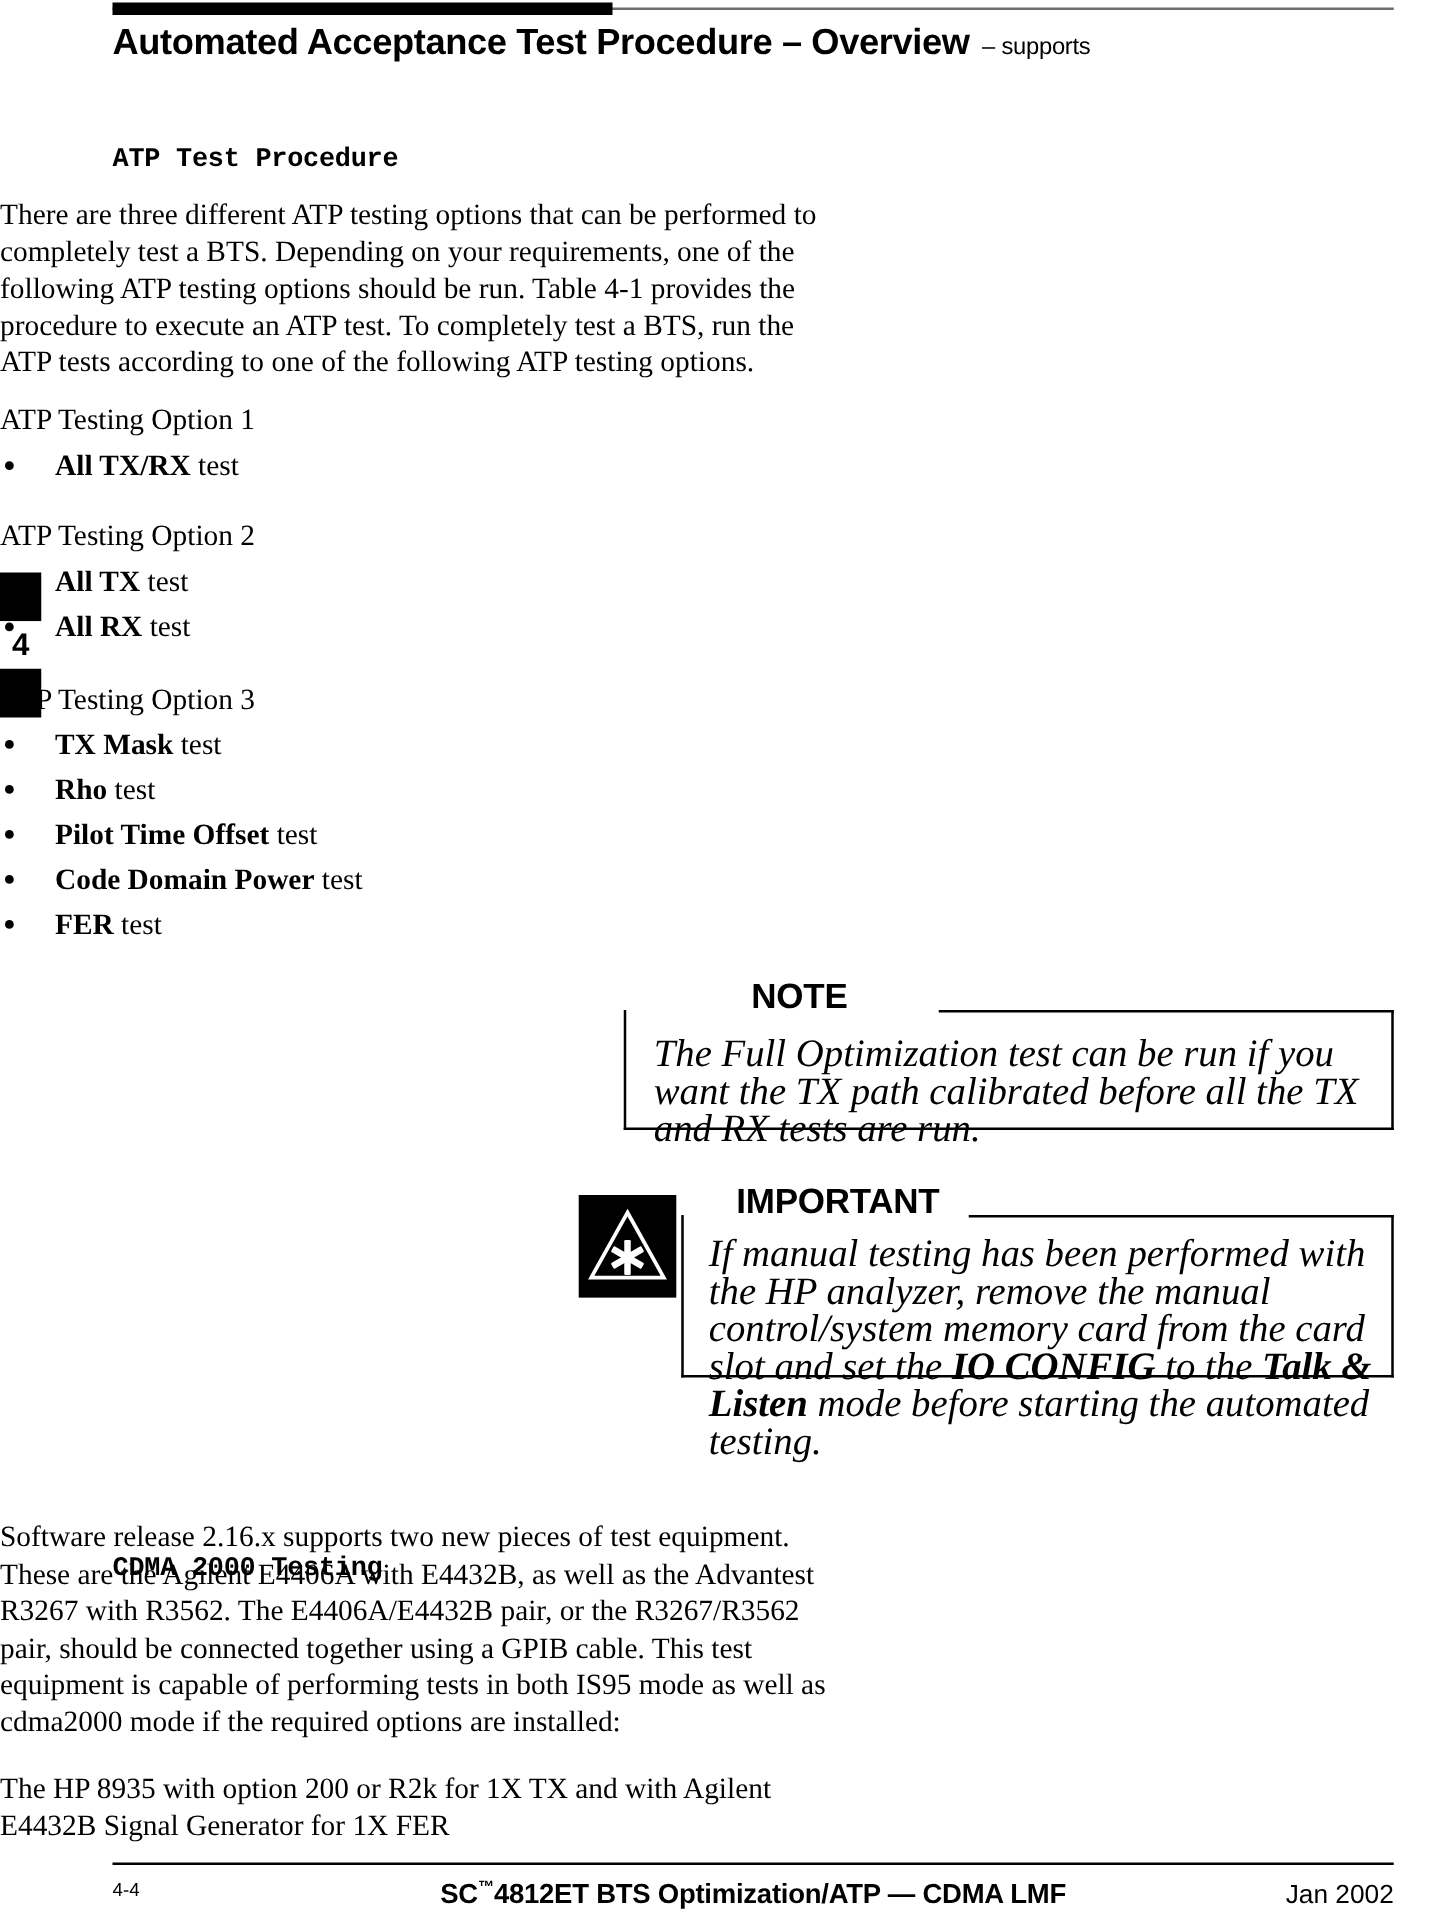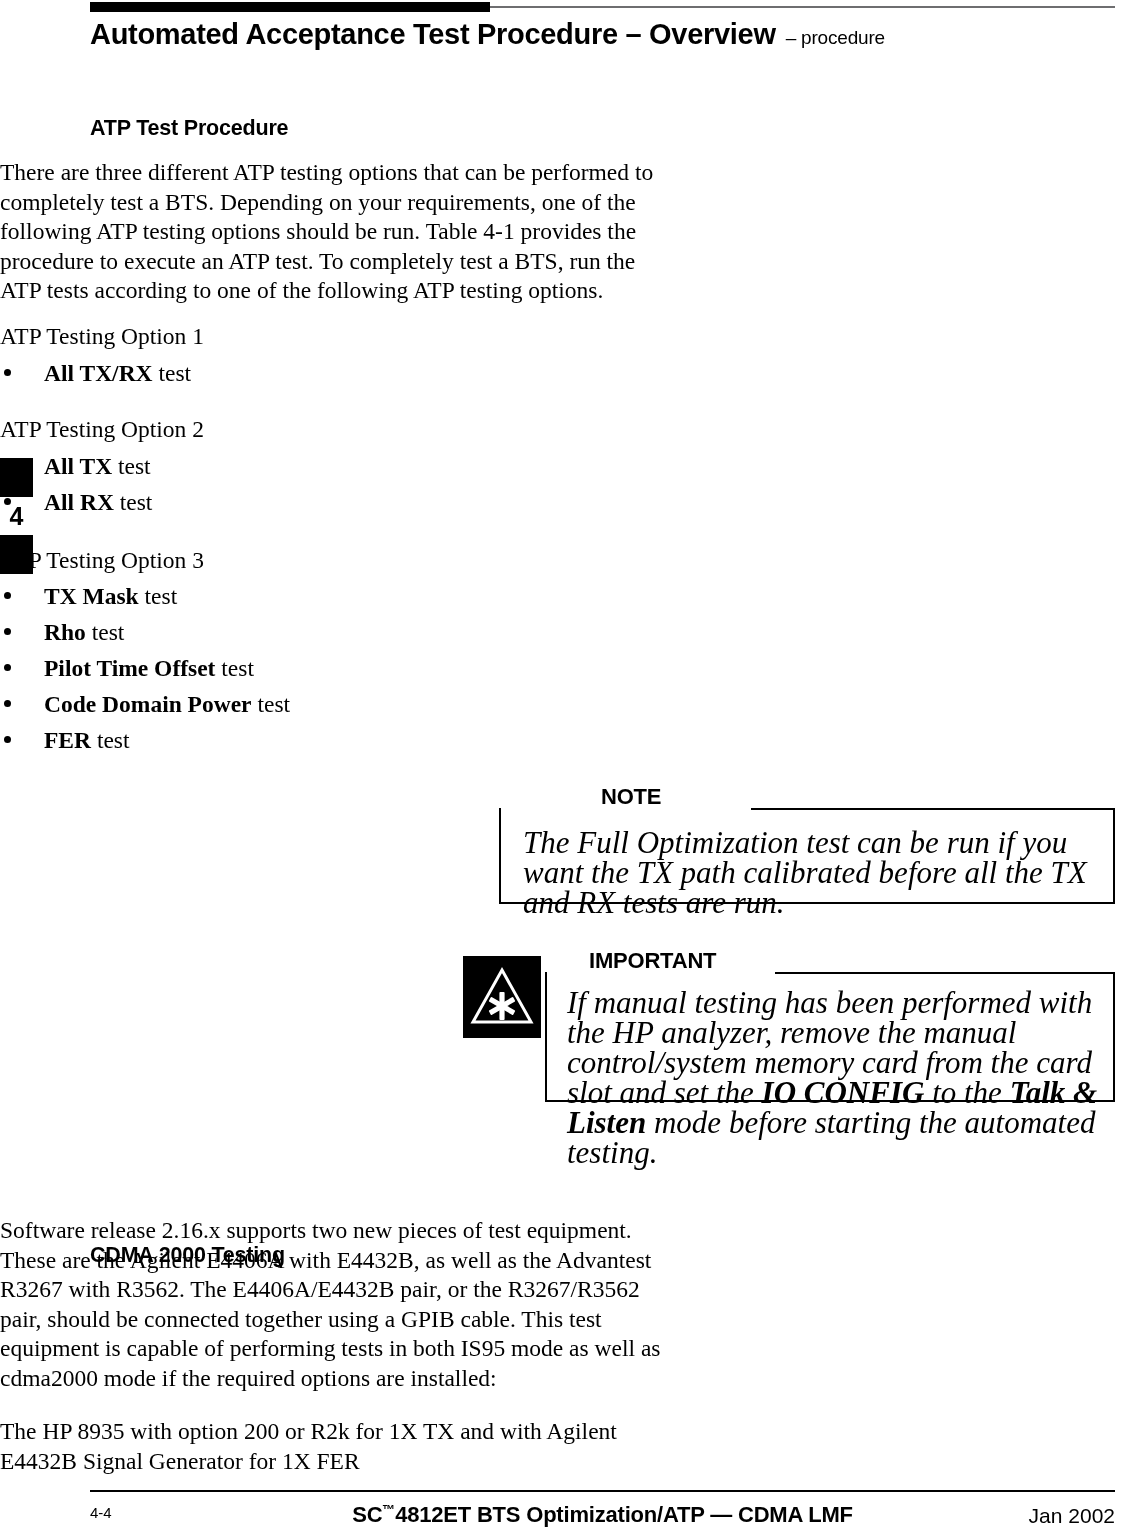--- a/index.html
+++ b/index.html
@@ -83,21 +83,21 @@
     font-weight: bold;
     font-size: 25px;
     color: #000000;
     background: #ffffff;
   }
 
   
   .section-head {
     position: absolute;
     left: 90px;
-    font-family: Liberation Sans, sans-serif;
+    font-family: Liberation Mono, monospace;
     font-weight: bold;
     font-size: 21.5px;
     letter-spacing: -0.2px;
     white-space: nowrap;
   }
   #head-atp { top: 116px; }
   #head-cdma { top: 1199px; margin-top: 44px; }
   .para {
     font-size: 23.5px;
     line-height: 29.6px;
@@ -144,21 +144,21 @@
 
   
   .callout {
     position: absolute;
   }
   .callout .co-label {
     position: absolute;
     top: 0;
     font-family: "Liberation Sans", "DejaVu Sans", sans-serif;
     font-weight: bold;
-    font-size: 22px;
+    font-size: 28px;
     letter-spacing: -0.2px;
     white-space: nowrap;
     line-height: 22px;
   }
   .callout .co-topline {
     position: absolute;
     height: 2px;
     background: #000000;
     top: 22px;
   }
@@ -248,21 +248,21 @@
     margin-left: 32px;
   }
 </style>
 </head>
 <body>
 
 <div class="rule-thin"></div>
 <div class="rule-thick"></div>
 
 <div class="running-head">
-  <span class="rh-main">Automated Acceptance Test Procedure – Overview</span><span class="rh-cont">– procedure</span>
+  <span class="rh-main">Automated Acceptance Test Procedure – Overview</span><span class="rh-cont">– supports</span>
 </div>
 
 <div class="chapter-tab">
   <div class="blk top"></div>
   <div class="num">4</div>
   <div class="blk bot"></div>
 </div>
 
 <div class="section-head" id="head-atp">ATP Test Procedure</div>
 

